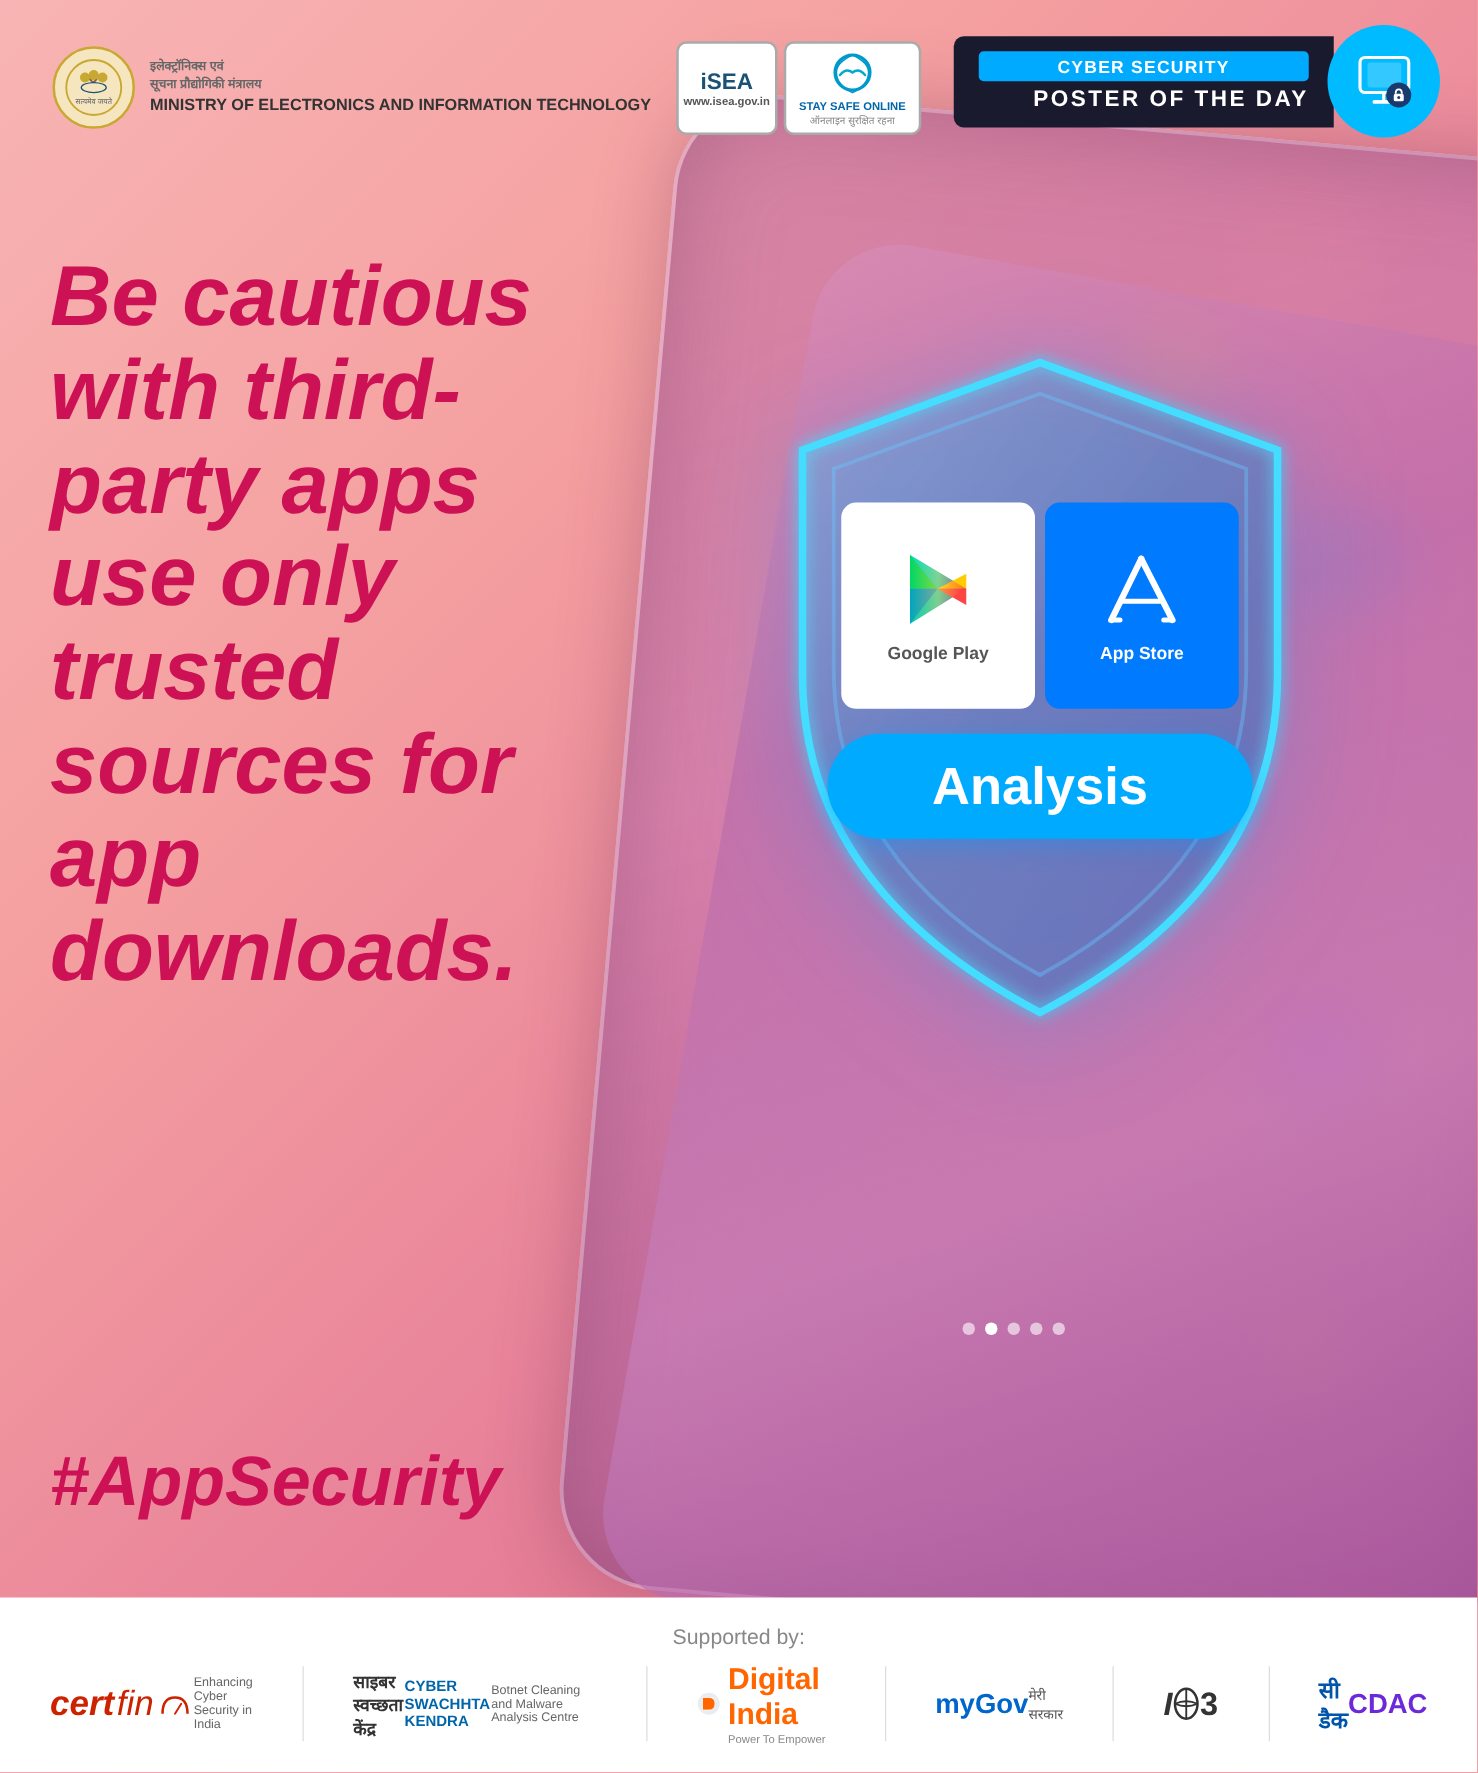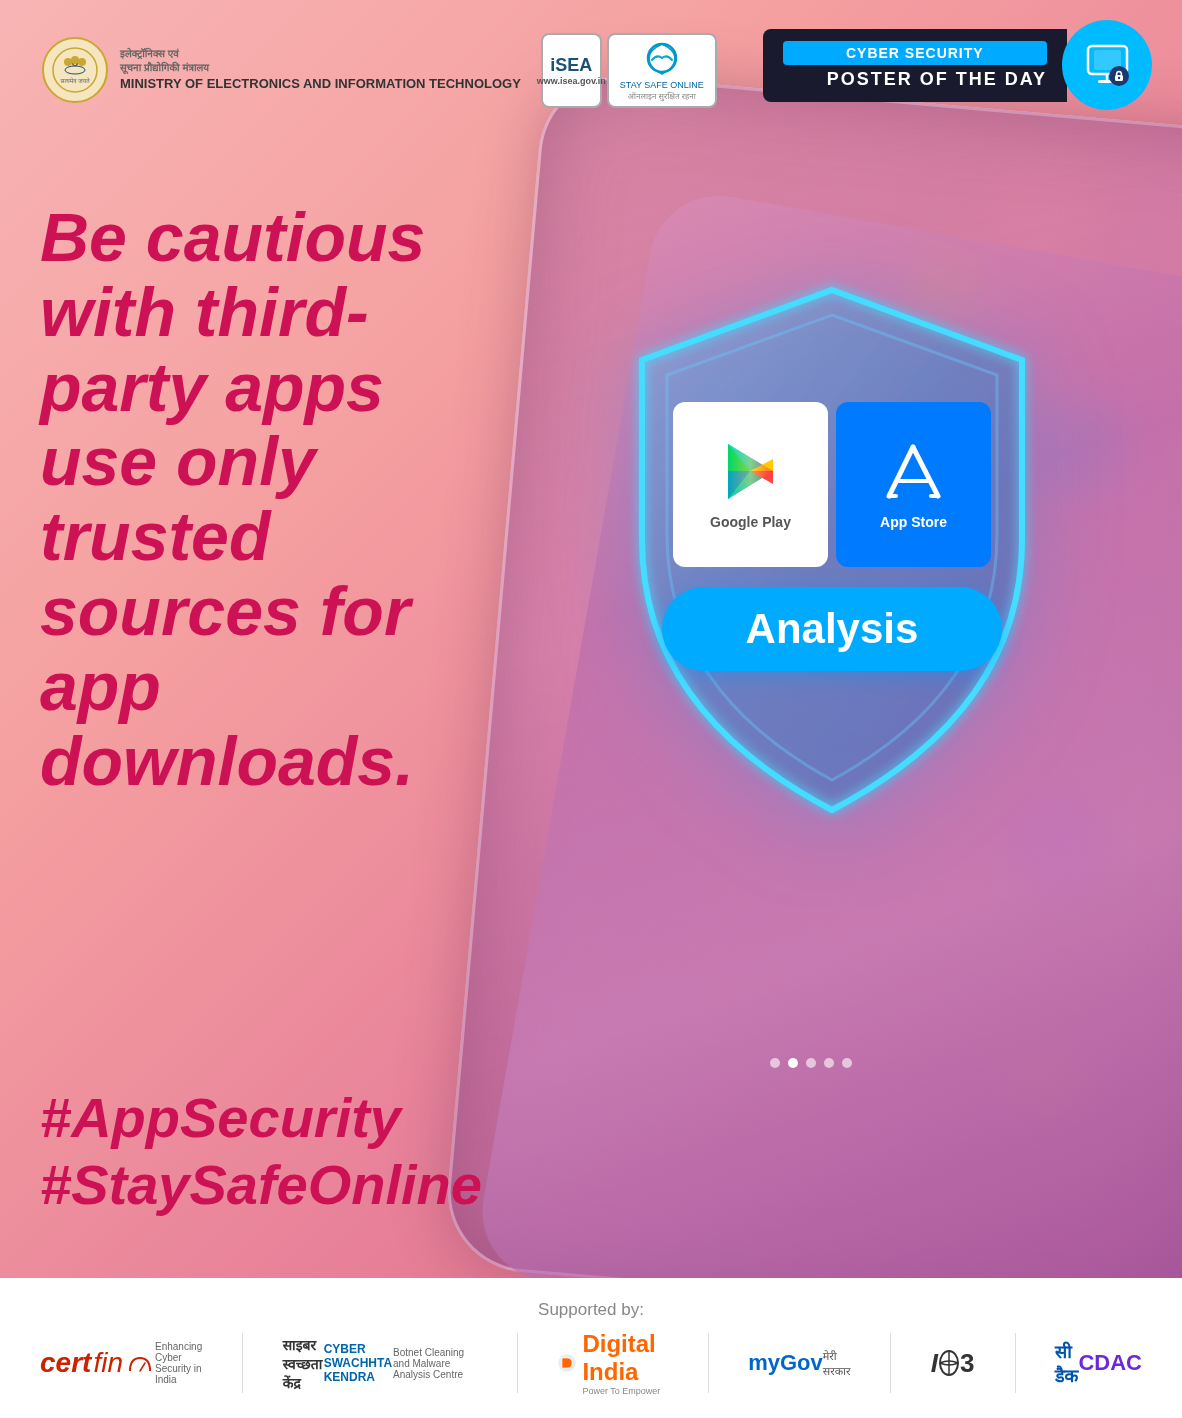--- a/index.html
+++ b/index.html
@@ -95,21 +95,21 @@
     }
 
     .isea-logos {
       display: flex;
       align-items: center;
       gap: 5px;
       margin-left: 20px;
     }
 
     .isea-logo-box {
-      width: 61px;
+      width: 81px;
       height: 75px;
       border: 2px solid #aaa;
       border-radius: 8px;
       display: flex;
       align-items: center;
       justify-content: center;
       background: white;
       font-size: 14px;
       font-weight: bold;
       color: #2255aa;
@@ -441,21 +441,21 @@
           </div>
         </div>
         <div class="stay-safe-logo">
 
           <svg width="50" height="40" viewBox="0 0 50 40">
             <circle cx="25" cy="18" r="14" fill="none" stroke="#0099cc" stroke-width="2.5"></circle>
             <path d="M25 4 Q38 10 38 18 Q38 28 25 34 Q12 28 12 18 Q12 10 25 4Z" fill="none" stroke="#0099cc" stroke-width="1.5"></path>
 
             <path d="M15 20 Q20 14 25 18 Q30 14 35 20" fill="none" stroke="#00aacc" stroke-width="2" stroke-linecap="round"></path>
           </svg>
-          <div style="font-size:9px; font-weight:normal; color:#0066aa; text-align:center;">STAY SAFE ONLINE</div>
+          <div style="font-size:9px; font-weight:bold; color:#0066aa; text-align:center;">STAY SAFE ONLINE</div>
           <div style="font-size:8px; color:#888; text-align:center;">ऑनलाइन सुरक्षित रहना</div>
         </div>
       </div>
     </div>
 
     <div class="cyber-badge">
       <div class="cyber-text-box">
         <div class="cyber-top">CYBER SECURITY</div>
         <div class="cyber-bottom">POSTER OF THE DAY</div>
       </div>
@@ -560,21 +560,20 @@
   <div class="phone-dots" style="position:absolute; bottom:350px; right:330px; z-index:16;">
     <div class="dot"></div>
     <div class="dot active"></div>
     <div class="dot"></div>
     <div class="dot"></div>
     <div class="dot"></div>
   </div>
 
   <div class="hashtags">
     <div class="hashtag-text">#AppSecurity</div>
-    <div class="hashtag-text">#StaySafeOnline</div>
   </div>
 
   <div class="footer">
     <div class="supported-by">Supported by:</div>
     <div class="footer-logos">
 
       <div class="footer-logo-item">
         <div style="display:flex; align-items:center; gap:2px;">
           <span class="cert-logo">cert</span>
           <span style="font-size:28px; font-style:italic; color:#cc2200;">fin</span>

